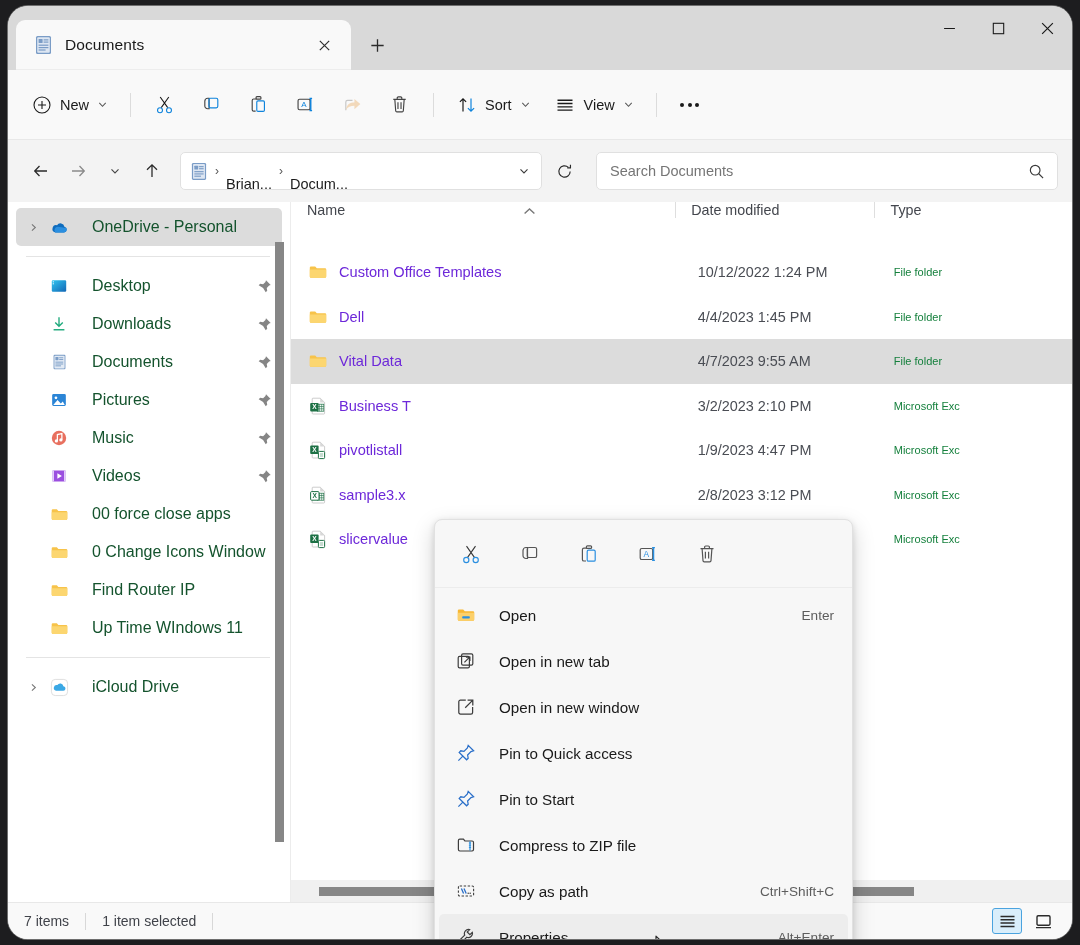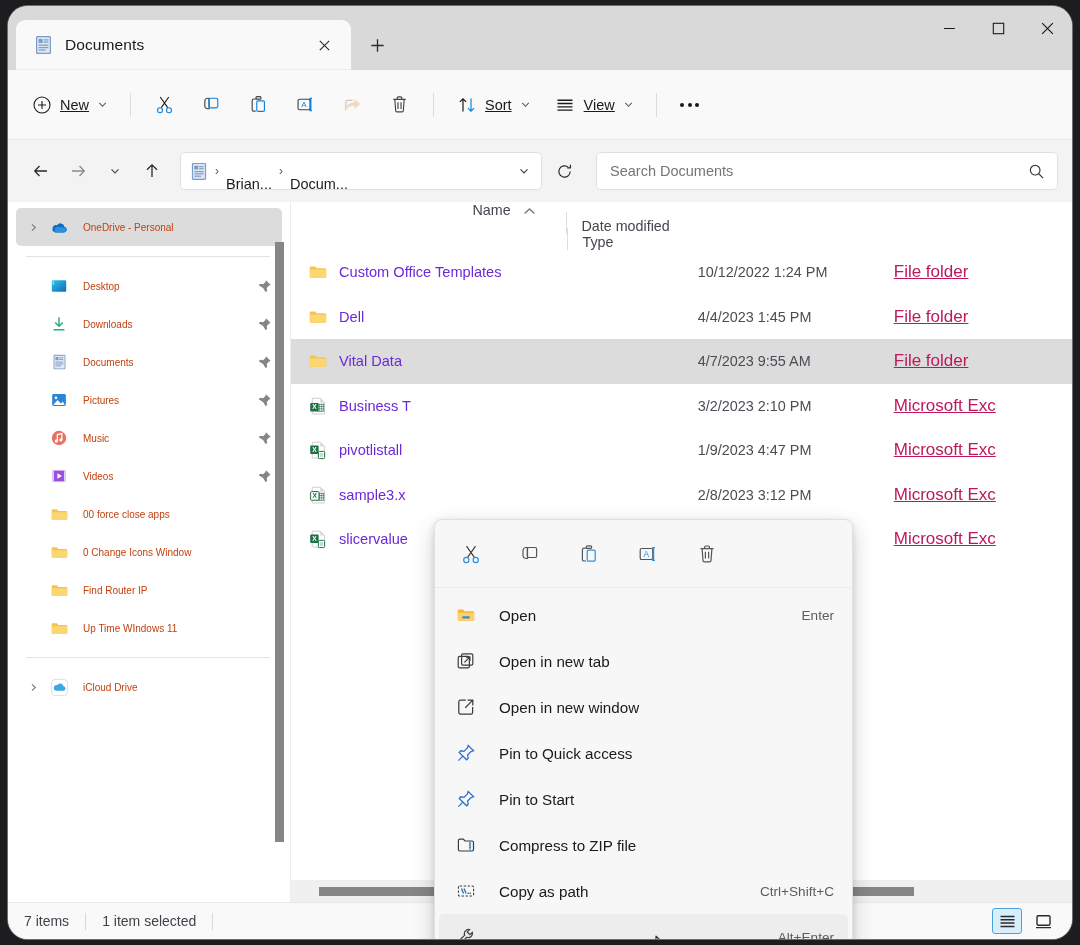--- a/index.html
+++ b/index.html
@@ -91,21 +91,20 @@
   }
   .cmd-btn {
     height: 38px;
     border-radius: 5px;
     display: flex; align-items: center;
     gap: 8px;
     padding: 0 11px;
     color: #1a1a1a;
     font-size: 14.5px;
     white-space: nowrap;
-    text-decoration: underline;
   }
   .cmd-btn .ico { display: flex; align-items: center; justify-content: center; width: 21px; height: 21px; }
   .cmd-btn .ico svg { width: 20px; height: 20px; }
   .cmd-btn .chev { display: flex; align-items: center; }
   .cmd-btn .chev svg { width: 11px; height: 11px; color: #555; }
   .cmd-icon {
     width: 45px; height: 38px;
     display: flex; align-items: center; justify-content: center;
     border-radius: 5px;
   }
@@ -196,21 +195,21 @@
     margin: 0 8px;
     border-radius: 5px;
     padding-left: 4px;
     gap: 0;
     position: relative;
   }
   .side-item.sel { background: #dcdcdc; }
   .side-exp { width: 26px; display: flex; align-items: center; justify-content: center; color: #777; flex: 0 0 auto; }
   .side-exp svg { width: 11px; height: 11px; }
   .side-ico { width: 26px; display: flex; align-items: center; justify-content: center; flex: 0 0 auto; }
-  .side-label { font-size: 10px; color: #c2410c; margin-left: 11px; white-space: nowrap; }
+  .side-label { font-size: 16px; color: #14532d; margin-left: 20px; white-space: nowrap; }
   .side-pin { position: absolute; right: 10px; display: flex; align-items: center; color: #858585; }
   .side-pin svg { width: 15px; height: 15px; }
   .side-sep { height: 1px; background: #e4e4e4; margin: 10px 20px 10px 18px; }
   .side-scrollbar {
     position: absolute;
     right: 6px; top: 40px;
     width: 9px; height: 600px;
     background: #f0f0f0;
     border-radius: 0;
   }
@@ -221,24 +220,23 @@
     position: relative;
     flex: 1 1 auto;
     background: #ffffff;
     overflow: hidden;
     border-left: 1px solid #ececec;
   }
   .colheaders {
     position: relative;
     display: flex;
     height: 48px;
-    align-items: center;
+    align-items: flex-start;
     padding-bottom: 7px;
     background: #ffffff;
-    flex-direction: column;
   }
   .sort-indicator {
     position: absolute;
     left: 232px; top: 5px;
     color: #7a7a7a;
     display: flex;
   }
   .sort-indicator svg { width: 13px; height: 9px; }
   .colhead {
     font-size: 14.3px;
@@ -262,21 +260,21 @@
     align-items: center;
     height: 44.5px;
     padding-left: 16px;
     background: #ffffff;
   }
   .row.sel { background: #dcdcdc; }
   .cell-name { width: 450px; display: flex; align-items: center; gap: 11px; overflow: hidden; }
   .cell-name .fi { width: 21px; height: 21px; flex: 0 0 auto; display: flex; align-items: center; justify-content: center; }
   .cell-name span { font-size: 14.6px; color: #6d28d9; white-space: nowrap; }
   .cell-date { width: 232px; padding-left: 16px; font-size: 14.4px; color: #4a4d54; white-space: nowrap; }
-  .cell-type { width: 230px; padding-left: 16px; font-size: 17px; color: #be185d; white-space: nowrap; text-decoration: underline; }
+  .cell-type { width: 230px; padding-left: 16px; font-size: 11px; color: #15803d; white-space: nowrap; }
 
   .hscroll {
     position: absolute;
     left: 0; right: 0; bottom: 0;
     height: 22px;
     background: #f0f0f0;
     display: flex; align-items: center;
   }
   .hscroll i { display: block; height: 9px; width: 595px; margin-left: 28px; background: #868686; }
 
@@ -1019,20 +1017,21 @@
           <span class="ctx-label">Copy as path</span>
           <span class="ctx-accel">Ctrl+Shift+C</span>
         </div>
 
         <div class="ctx-item hl">
           <span class="ctx-ico">
             <svg viewBox="0 0 20 20" fill="none" stroke="#3d3d3d" stroke-width="1.2">
               <path d="M13.6 2.6 a4.1 4.1 0 0 0-4.9 5.5 L2.6 14.2 a1.5 1.5 0 0 0 2.1 2.1 L10.8 10.2 a4.1 4.1 0 0 0 5.5-4.9 L13.9 7.7 L11.2 5 Z"></path>
             </svg>
           </span>
+          <span class="ctx-label">Properties</span>
           <span class="ctx-accel">Alt+Enter</span>
         </div>
 
       </div>
     </div>
 
     <div class="cursor">
       <svg viewBox="0 0 20 28">
         <path d="M2 1.2 L2 20.4 L6.8 16 L10 23.6 L13 22.2 L9.9 14.9 L16.4 14.6 Z" fill="#ffffff" stroke="#2b2b2b" stroke-width="1.2" stroke-linejoin="round"></path>
       </svg>

